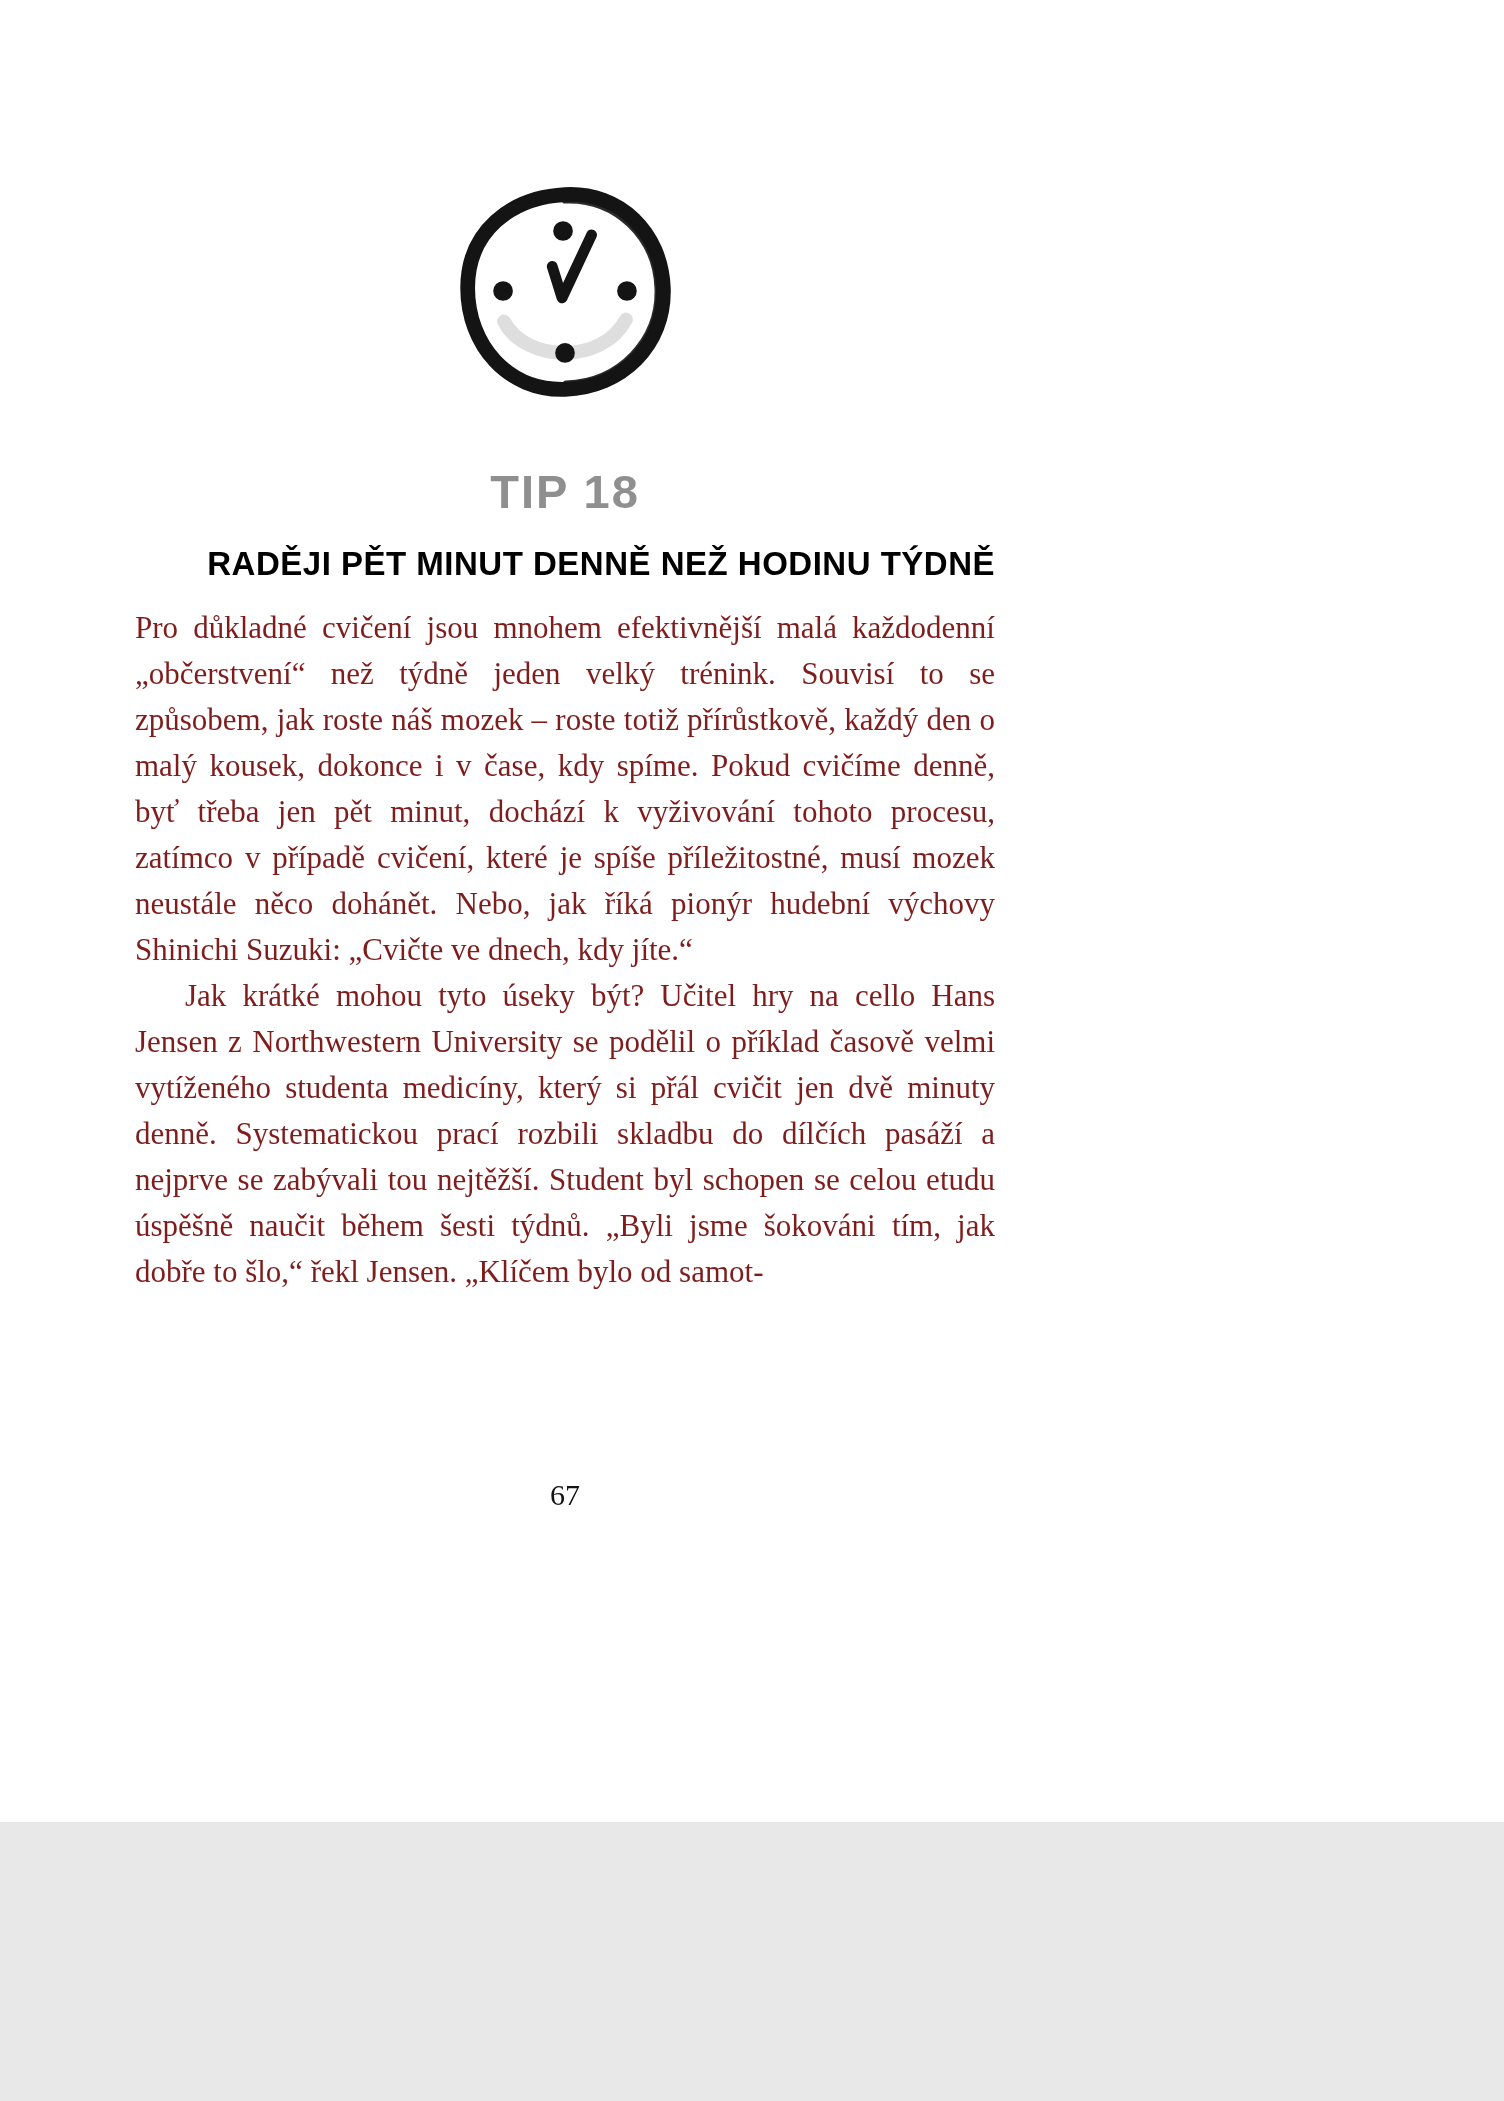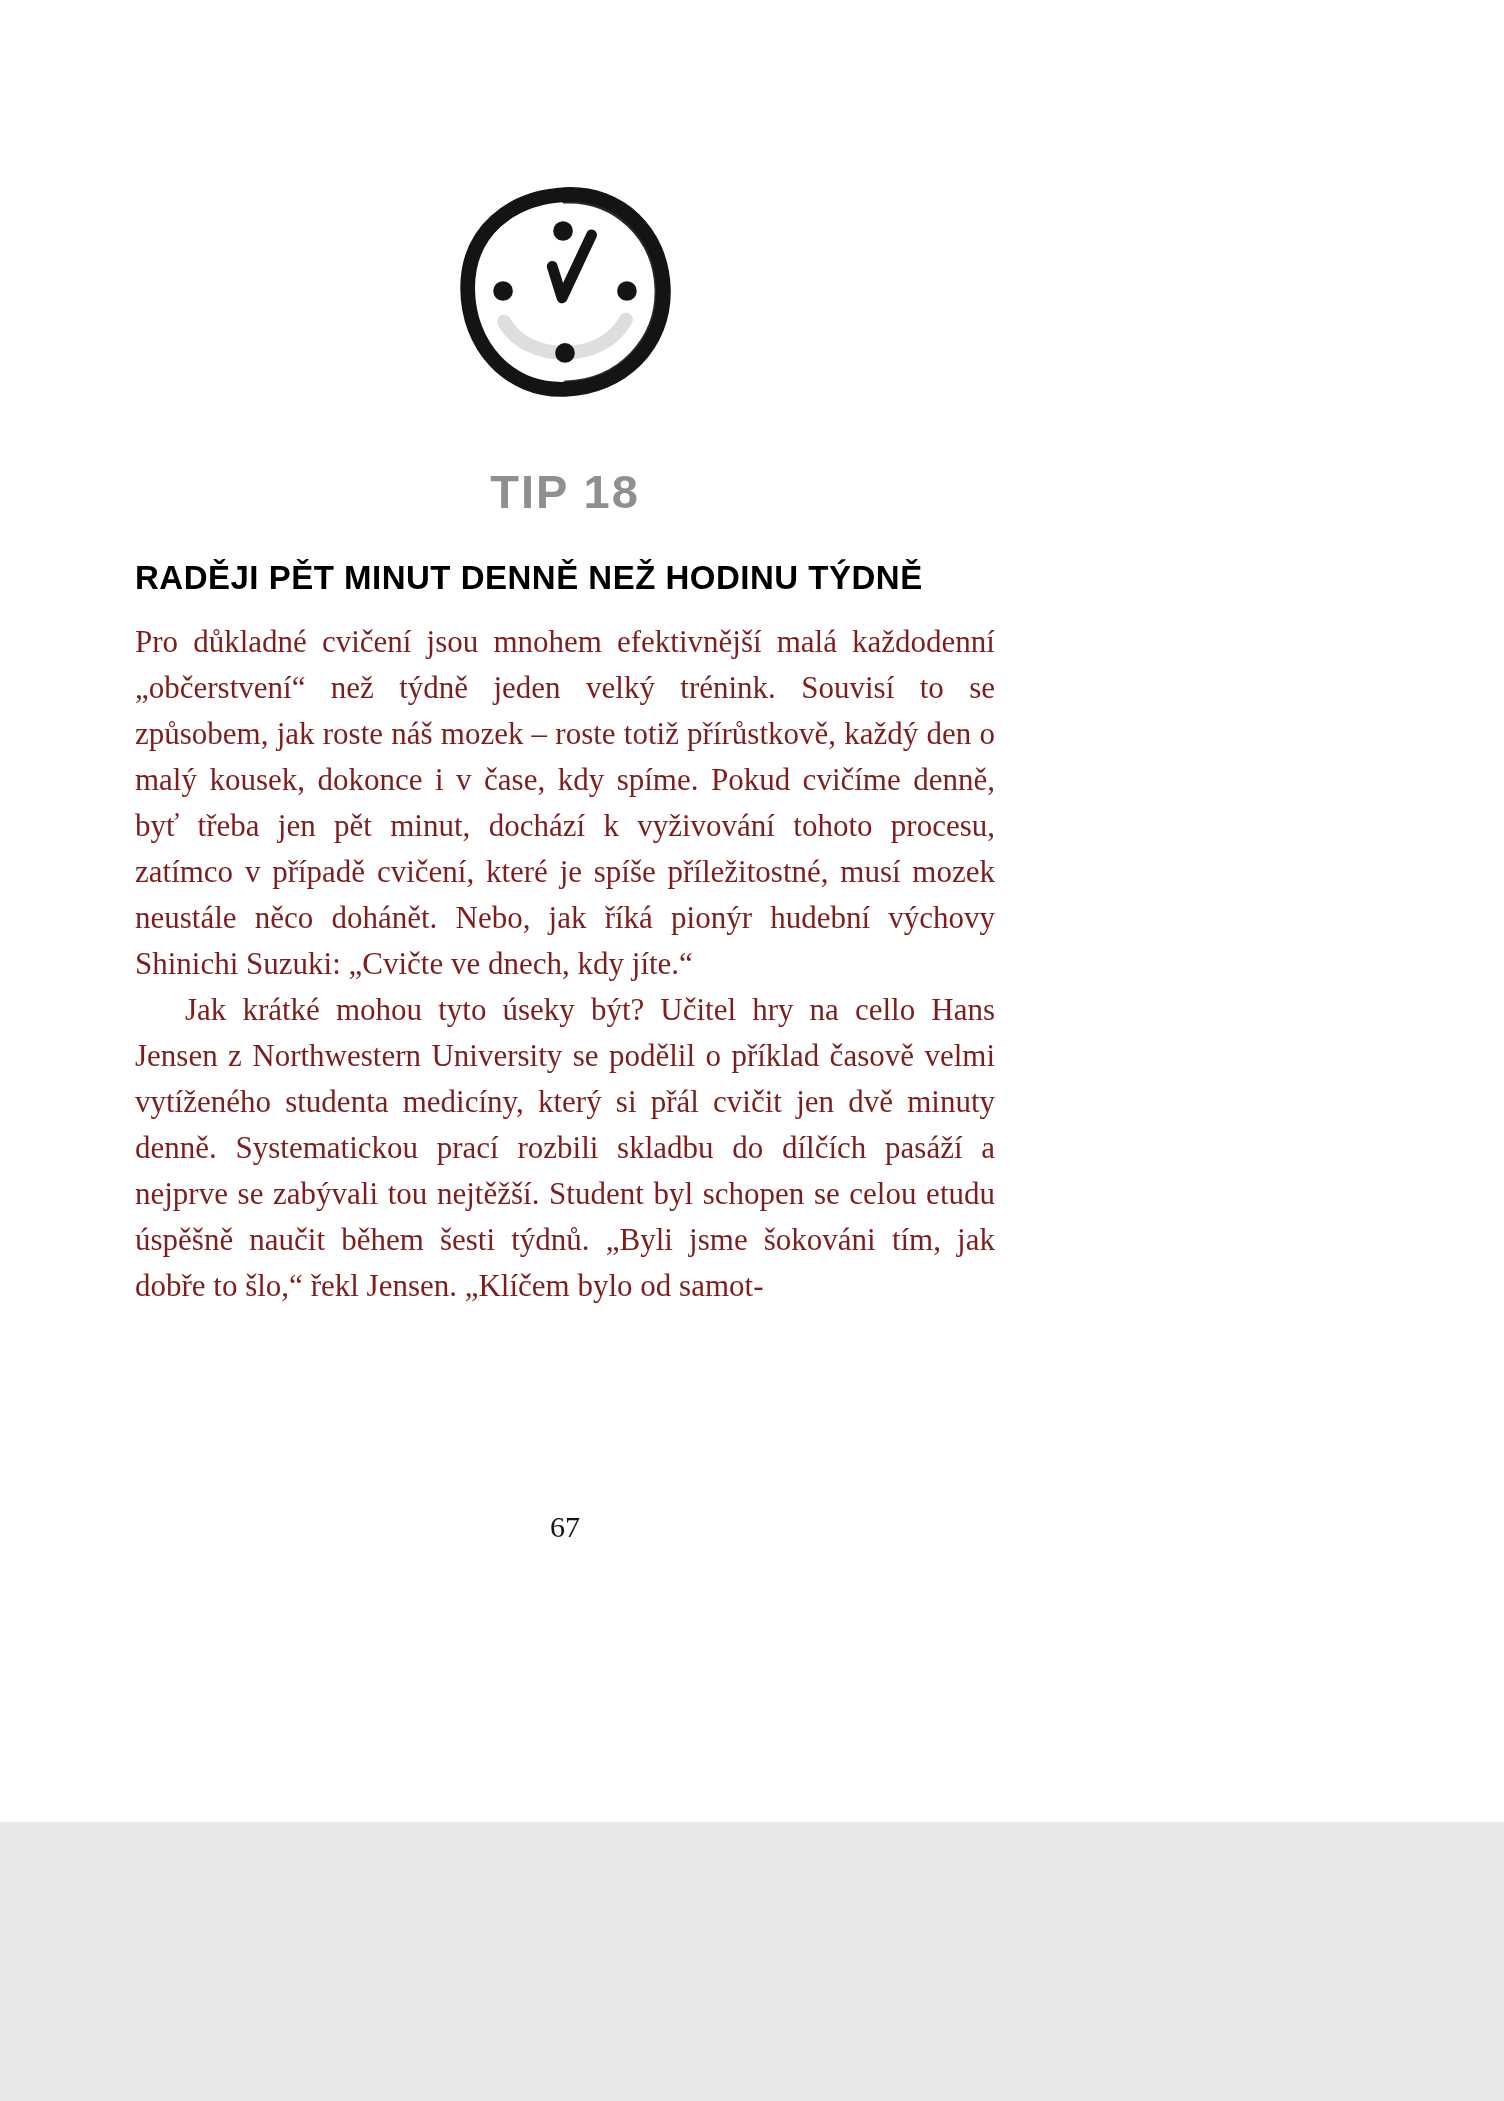--- a/index.html
+++ b/index.html
@@ -28,22 +28,22 @@
   .tip-label {
     margin-top: 56px;
     text-align: center;
     font-family: "Liberation Sans", sans-serif;
     font-weight: bold;
     font-size: 47px;
     letter-spacing: 2px;
     color: #8f8f8f;
   }
   .chapter-heading {
-    margin-top: 40px;
-    text-align: left;
+    margin-top: 26px;
+    text-align: right;
     font-family: "Liberation Sans", sans-serif;
     font-weight: bold;
     font-size: 33px;
     letter-spacing: 0.5px;
     color: #000000;
   }
   .body-text {
     font-size: 31px;
     line-height: 46px;
     text-align: justify;
@@ -52,21 +52,21 @@
   .body-text p {
     margin: 0;
     padding: 0;
   }
   .body-text p.indent {
     text-indent: 50px;
   }
   .italic { }
   .page-number {
     position: absolute;
-    top: 1510px;
+    top: 1478px;
     left: 135px;
     width: 860px;
     text-align: center;
     font-size: 30px;
     color: #141414;
   }
 </style>
 </head>
 <body>
 

